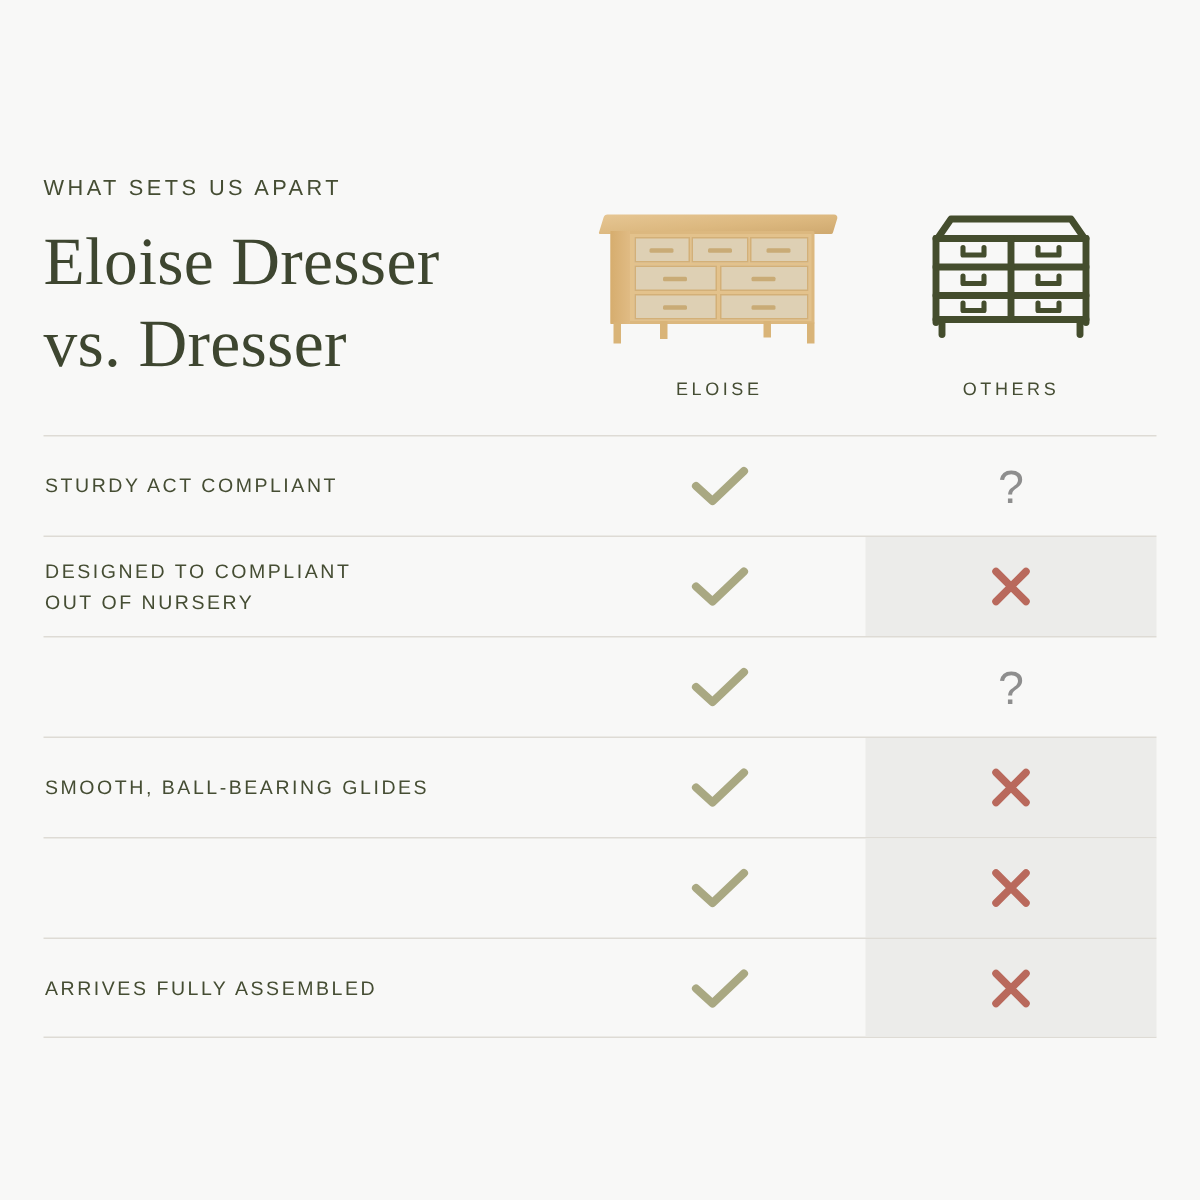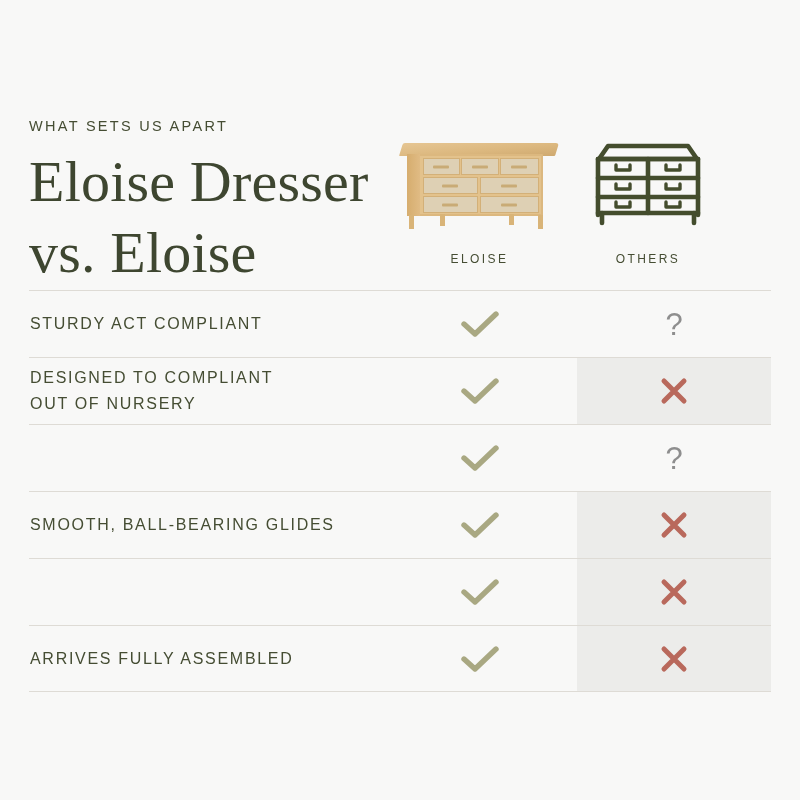--- a/index.html
+++ b/index.html
@@ -45,33 +45,33 @@
   }
 
   .headcell {
     position: absolute;
     top: 0;
     height: 180px;
   }
 
   .headcell.intro { left: 0; width: 353px; }
   .headcell.col1  { left: 353px; width: 195px; }
-  .headcell.col2  { left: 522px; width: 194px; }
+  .headcell.col2  { left: 548px; width: 194px; }
 
   .eyebrow {
     font-size: 14.5px;
     letter-spacing: 2.3px;
     color: #454d33;
     font-weight: 400;
     margin-top: 8px;
   }
 
   .bigtitle {
     font-family: "Liberation Serif", serif;
-    font-size: 58px;
+    font-size: 45px;
     line-height: 1.22;
     color: #3e4630;
     font-weight: 400;
     margin-top: 13px;
     letter-spacing: 0.2px;
   }
 
   .colhead {
     position: absolute;
     left: 0;
@@ -172,21 +172,21 @@
   }
 
   .label {
     position: absolute;
     left: 1px;
     top: 0;
     width: 350px;
     height: 100%;
     display: flex;
     align-items: center;
-    font-size: 16px;
+    font-size: 13px;
     letter-spacing: 1.7px;
     color: #454d33;
     line-height: 1.62;
   }
 
   .mark {
     position: absolute;
     top: 0;
     height: 100%;
     display: flex;
@@ -215,21 +215,21 @@
 
     <div class="vrule a"></div>
     <div class="vrule b"></div>
 
     <div class="headrow">
 
       <div class="headcell intro">
         <div class="eyebrow">WHAT SETS US APART</div>
         <div class="bigtitle">
           <span>Eloise Dresser</span><br>
-          <span>vs. Eloise</span>
+          <span>vs. Dresser</span>
         </div>
       </div>
 
       <div class="headcell col1">
         <div class="artwrap">
           <div class="dresser">
             <div class="d-top"></div>
             <div class="d-body"></div>
             <div class="d-side"></div>
             <div class="d-drawer dr1"></div>

